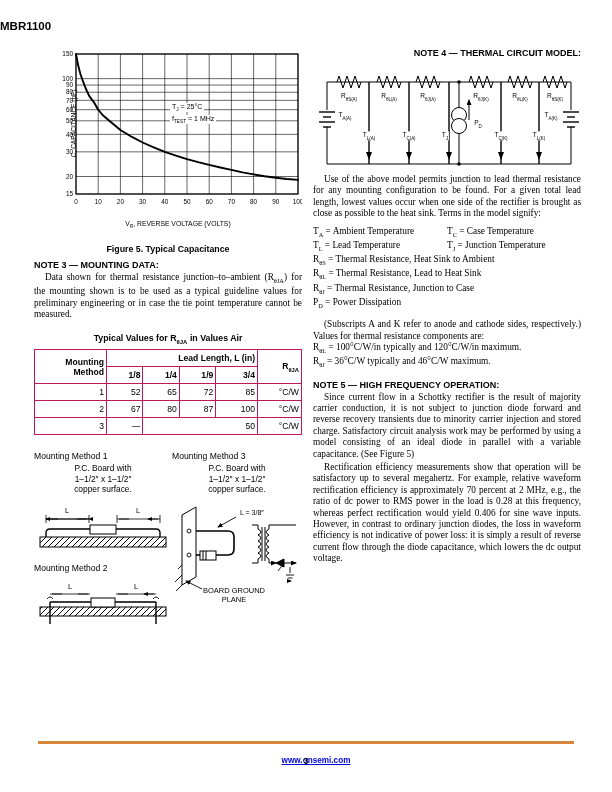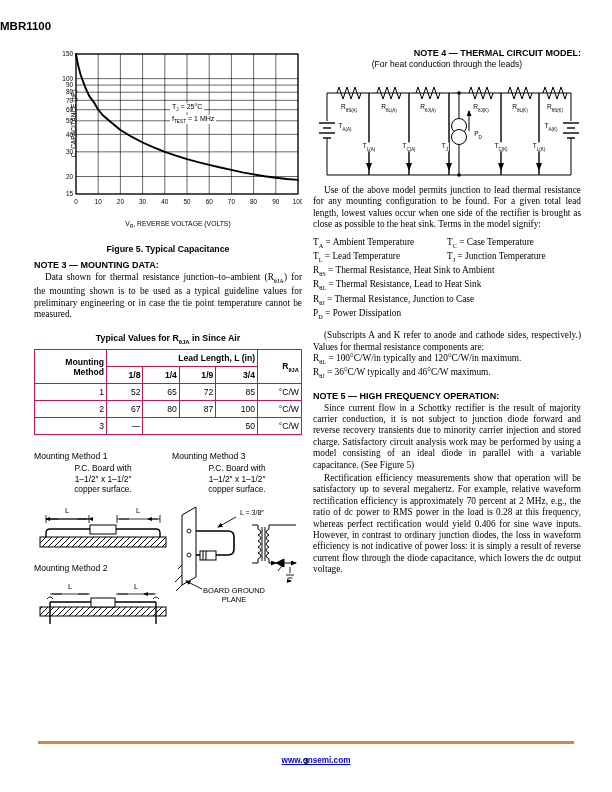--- a/index.html
+++ b/index.html
@@ -121,21 +121,21 @@
           </svg>
         <span class="annot" style="left:136px; top:55px;"><span>T</span><sub>J</sub><span> = 25°C</span></span>
         <span class="annot" style="left:136px; top:67px;"><span>f</span><sub>TEST</sub><span> = 1 MHz</span></span>
         <div class="xlabel"><span>V</span><sub>R</sub><span>, REVERSE VOLTAGE (VOLTS)</span></div>
       </div>
       <div class="fig-caption">Figure 5. Typical Capacitance</div>
 
       <div class="note-head">NOTE 3 — MOUNTING DATA:</div>
       <p class="body-p indent"><span>Data shown for thermal resistance junction–to–ambient (R</span><sub>θJA</sub><span>) for the mounting shown is to be used as a typical guideline values for preliminary engineering or in case the tie point temperature cannot be measured.</span></p>
 
-      <div class="tbl-title"><span>Typical Values for R</span><sub>θJA</sub><span> in Since Air</span></div>
+      <div class="tbl-title"><span>Typical Values for R</span><sub>θJA</sub><span> in Values Air</span></div>
       <table class="rtable">
         <tbody>
             <tr>
           <th rowspan="2" style="width:72px;">Mounting Method</th>
           <th colspan="4">Lead Length, L (in)</th>
           <th rowspan="2" style="width:44px;"><span>R</span><sub>θJA</sub></th>
         </tr>
         <tr>
           <th>1/8</th>
           <th>1/4</th>
@@ -247,21 +247,20 @@
             <text x="62" y="92" font-size="7.5" font-family="Liberation Sans, sans-serif" text-anchor="middle">BOARD GROUND</text>
             <text x="62" y="101" font-size="7.5" font-family="Liberation Sans, sans-serif" text-anchor="middle">PLANE</text>
           </svg>
         </div>
       </div>
     </div>
 
     <div class="col">
 
       <div class="center-head">NOTE 4 — THERMAL CIRCUIT MODEL:</div>
-      <div class="center-sub">(For heat conduction through the leads)</div>
 
       <div class="circuit">
         <svg width="268" height="104">
 
           <line x1="14" y1="18" x2="258" y2="18" stroke="#000" stroke-width="1"></line>
           <line x1="14" y1="100" x2="258" y2="100" stroke="#000" stroke-width="1"></line>
 
           <polyline points="24,18 26,12 30,24 34,12 38,24 42,12 46,24 48,18" fill="none" stroke="#000" stroke-width="1"></polyline>
           <polyline points="64,18 66,12 70,24 74,12 78,24 82,12 86,24 88,18" fill="none" stroke="#000" stroke-width="1"></polyline>
           <polyline points="103,18 105,12 109,24 113,12 117,24 121,12 125,24 127,18" fill="none" stroke="#000" stroke-width="1"></polyline>

